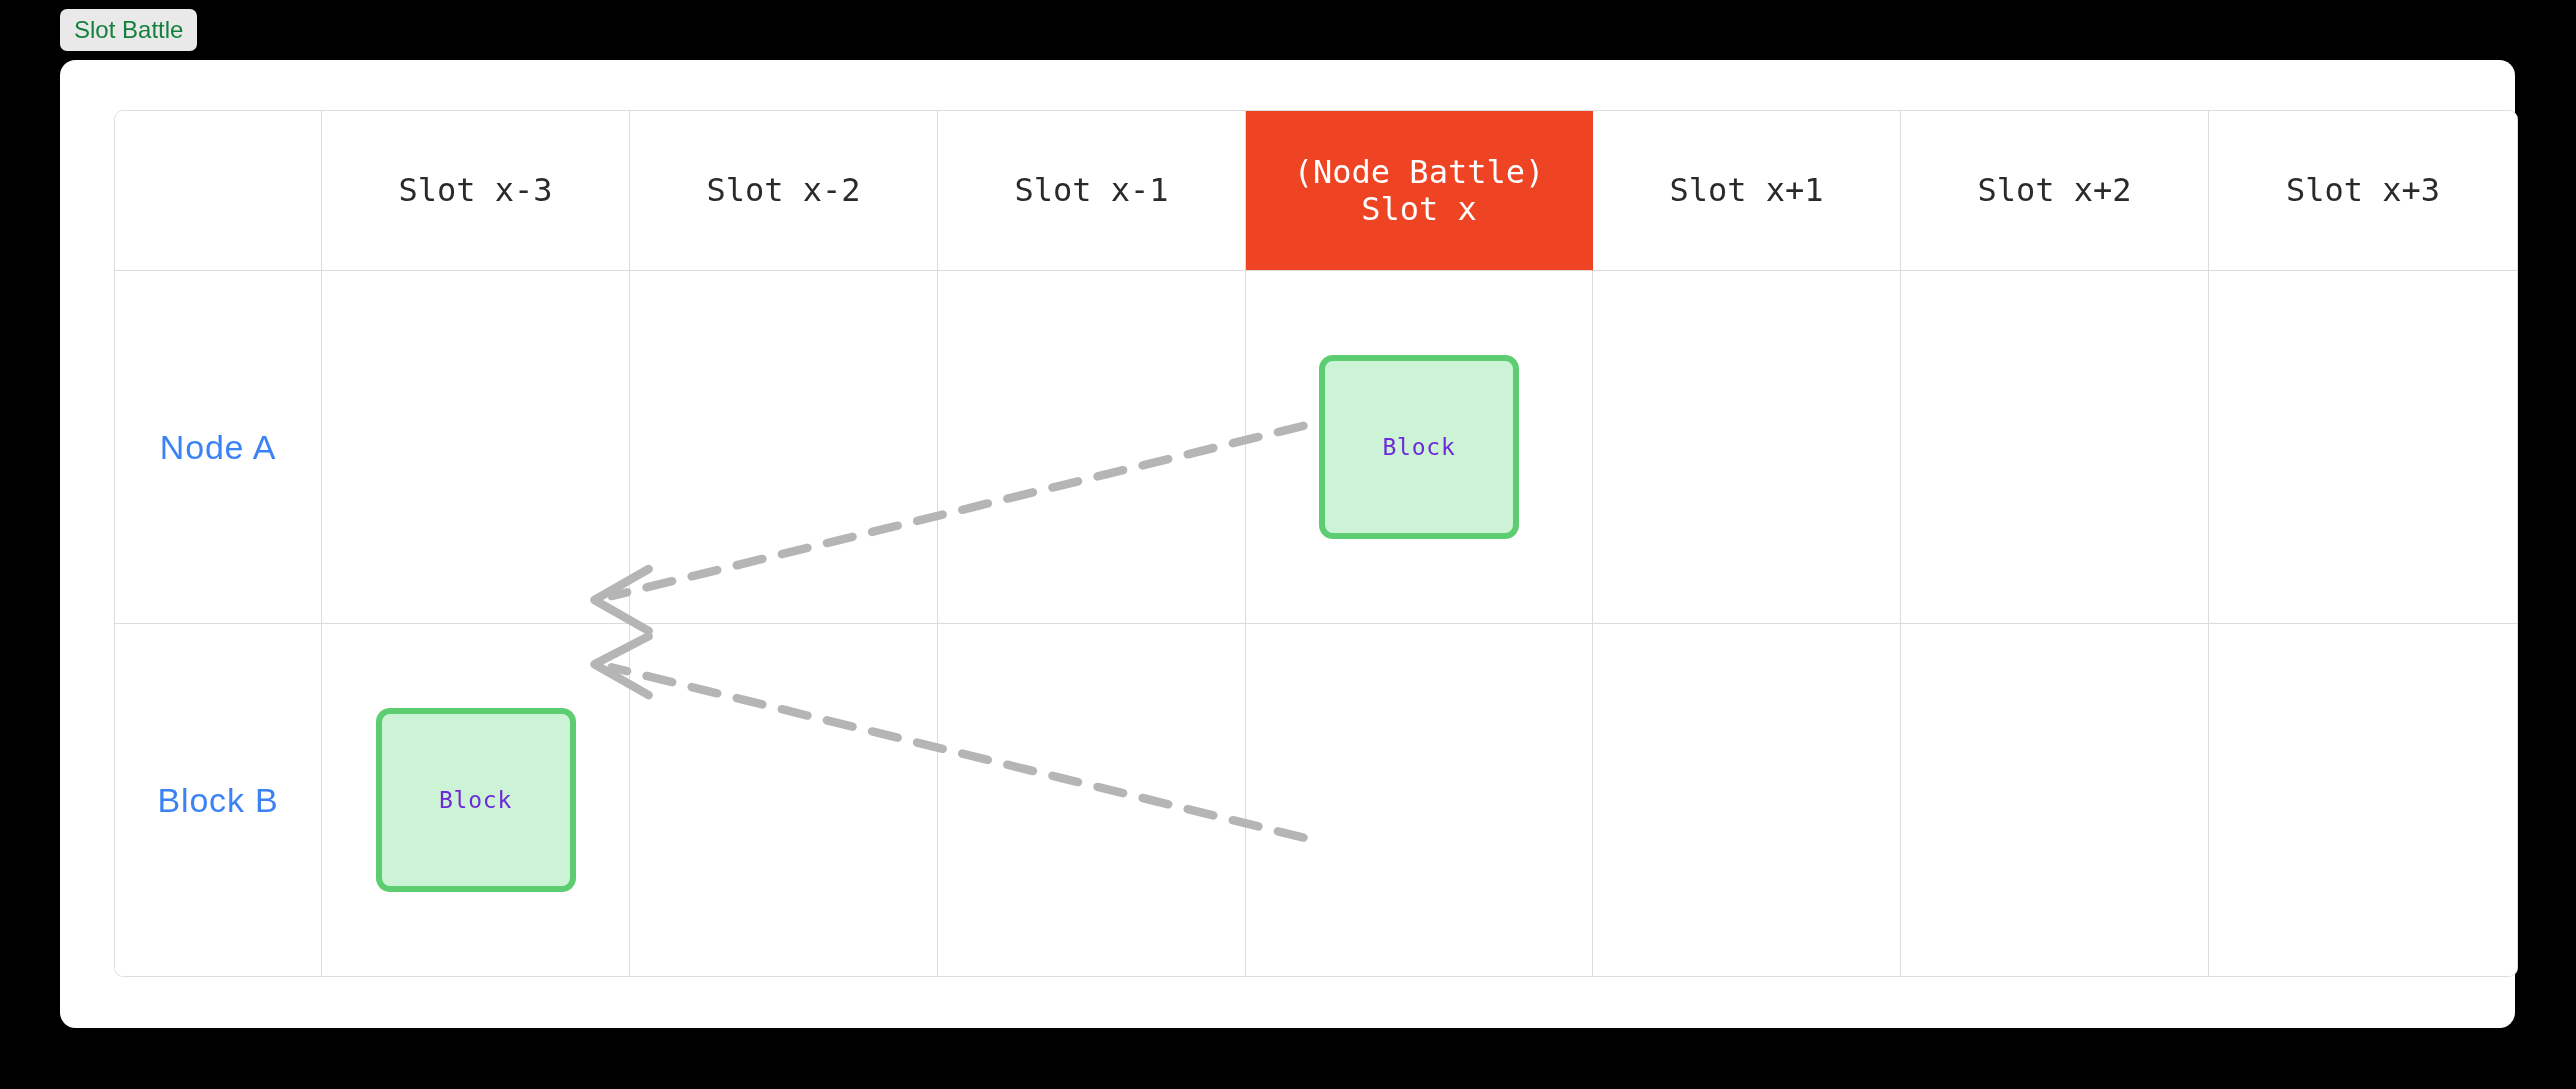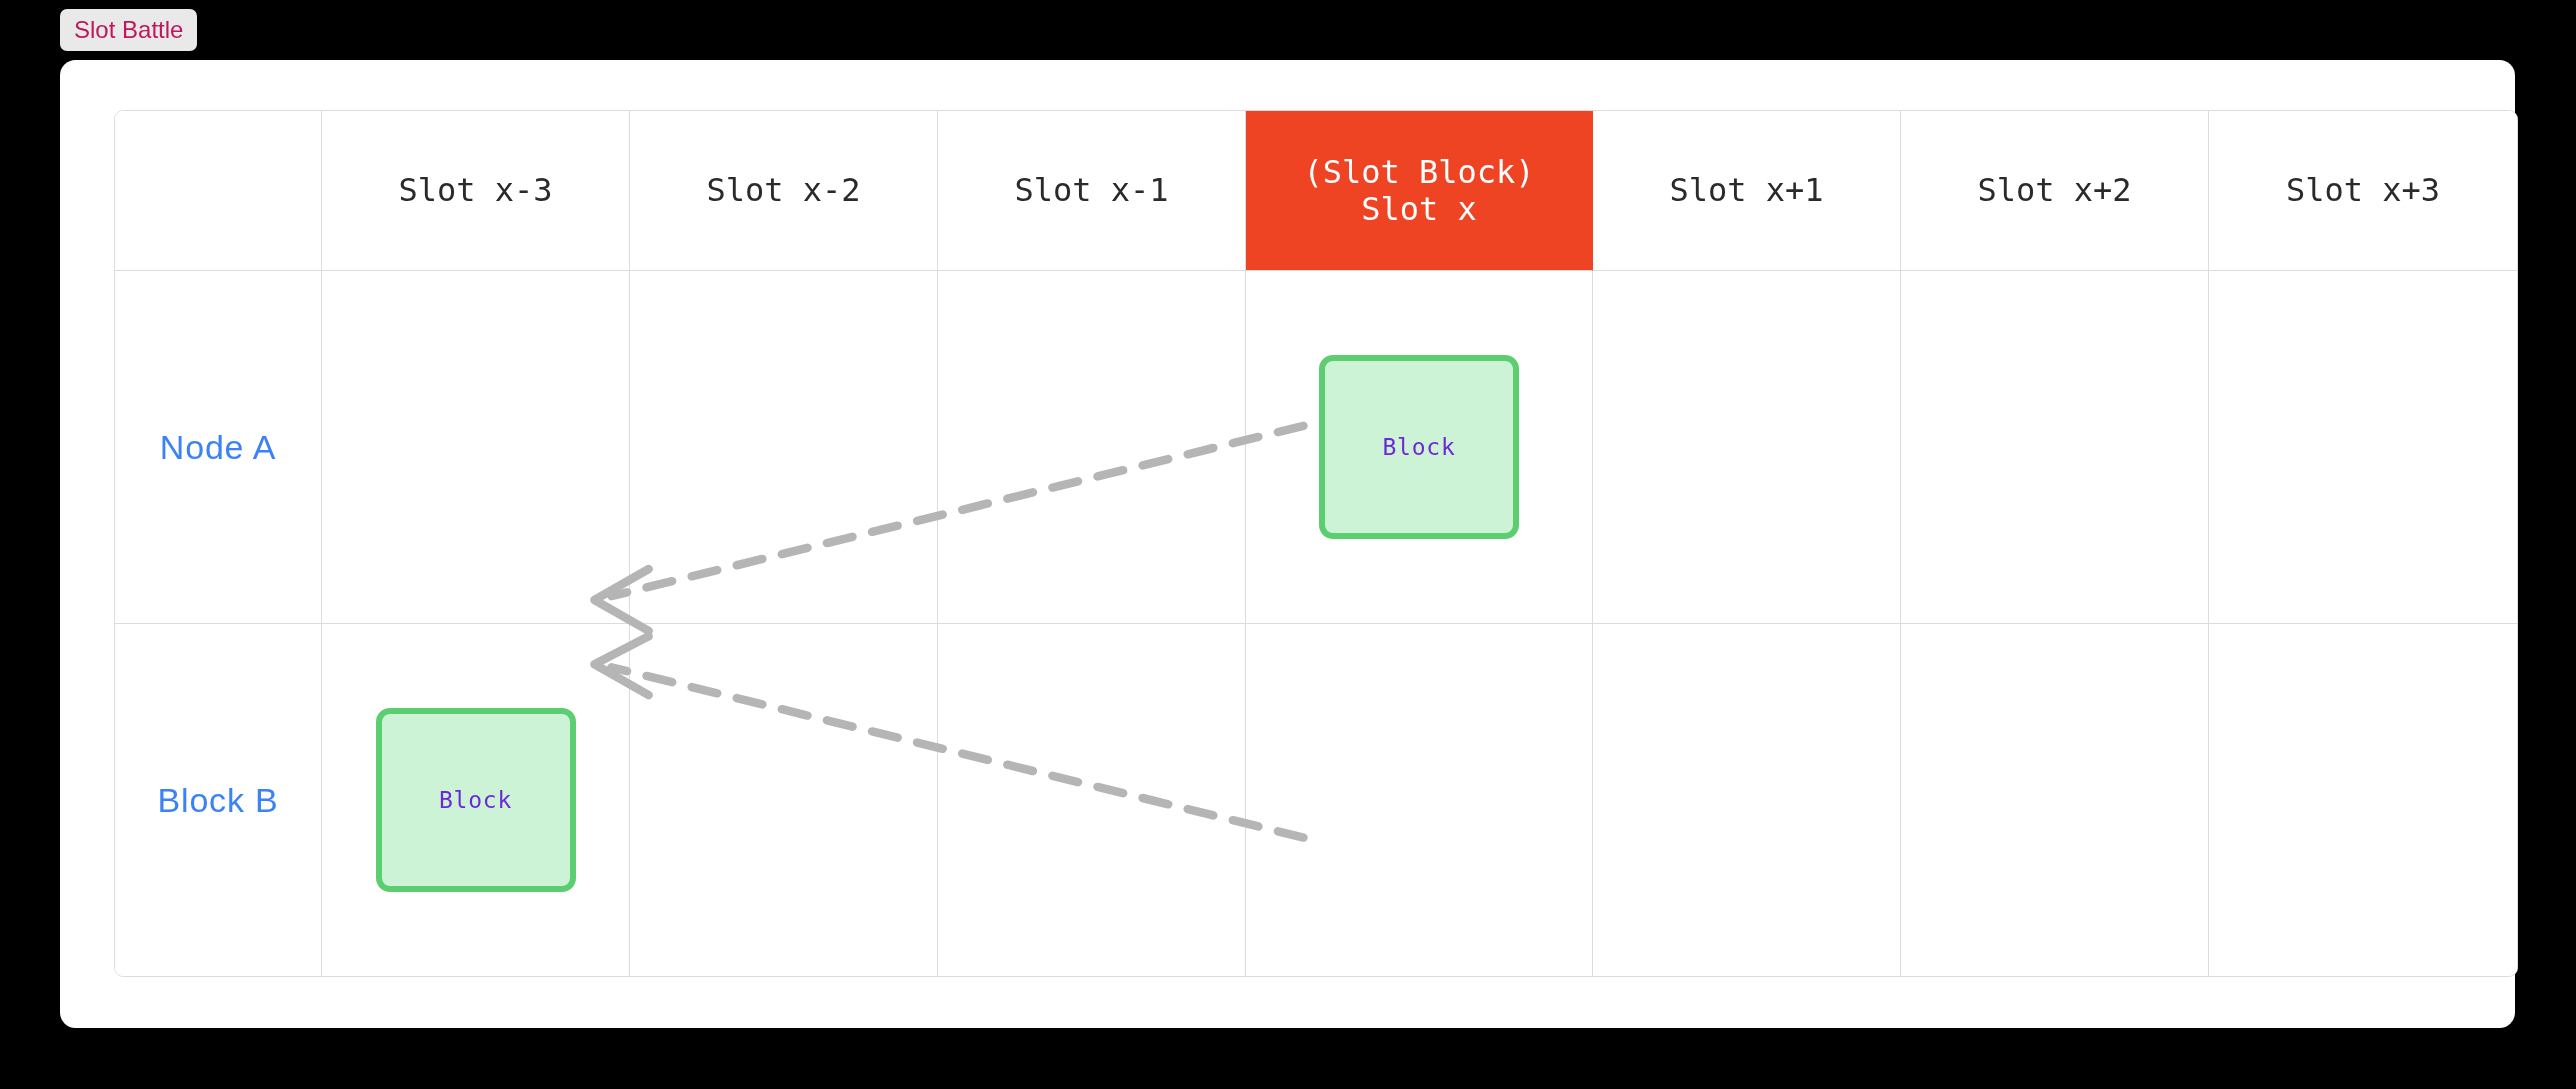--- a/index.html
+++ b/index.html
@@ -21,21 +21,21 @@
     left: 0px;
     top: 0px;
     width: 2576px;
     height: 59px;
   }
   .tag {
     position: absolute;
     left: 60px;
     top: 8.5px;
     background: #e9e9e9;
-    color: #be185d;
+    color: #15803d;
     border-radius: 7px;
     padding: 6.2px 14px 7.7px 14px;
     font-size: 24px;
     line-height: 29px;
     font-family: "Liberation Sans", sans-serif;
     white-space: nowrap;
     box-shadow: 0 0.8px 1.5px rgba(0,0,0,0.25);
   }
 
   
@@ -166,21 +166,21 @@
           <col class="c-slot">
           <col class="c-slot">
       </colgroup>
       <thead>
         <tr>
           <th class="corner"></th>
           <th>Slot x-3</th>
           <th>Slot x-2</th>
           <th>Slot x-1</th>
           <th class="battle">
-            <span class="battle-line1">(Slot Block)</span>
+            <span class="battle-line1">(Node Battle)</span>
             <span class="battle-line2">Slot x</span>
           </th>
           <th>Slot x+1</th>
           <th>Slot x+2</th>
           <th>Slot x+3</th>
         </tr>
       </thead>
       <tbody>
 
         <tr>

